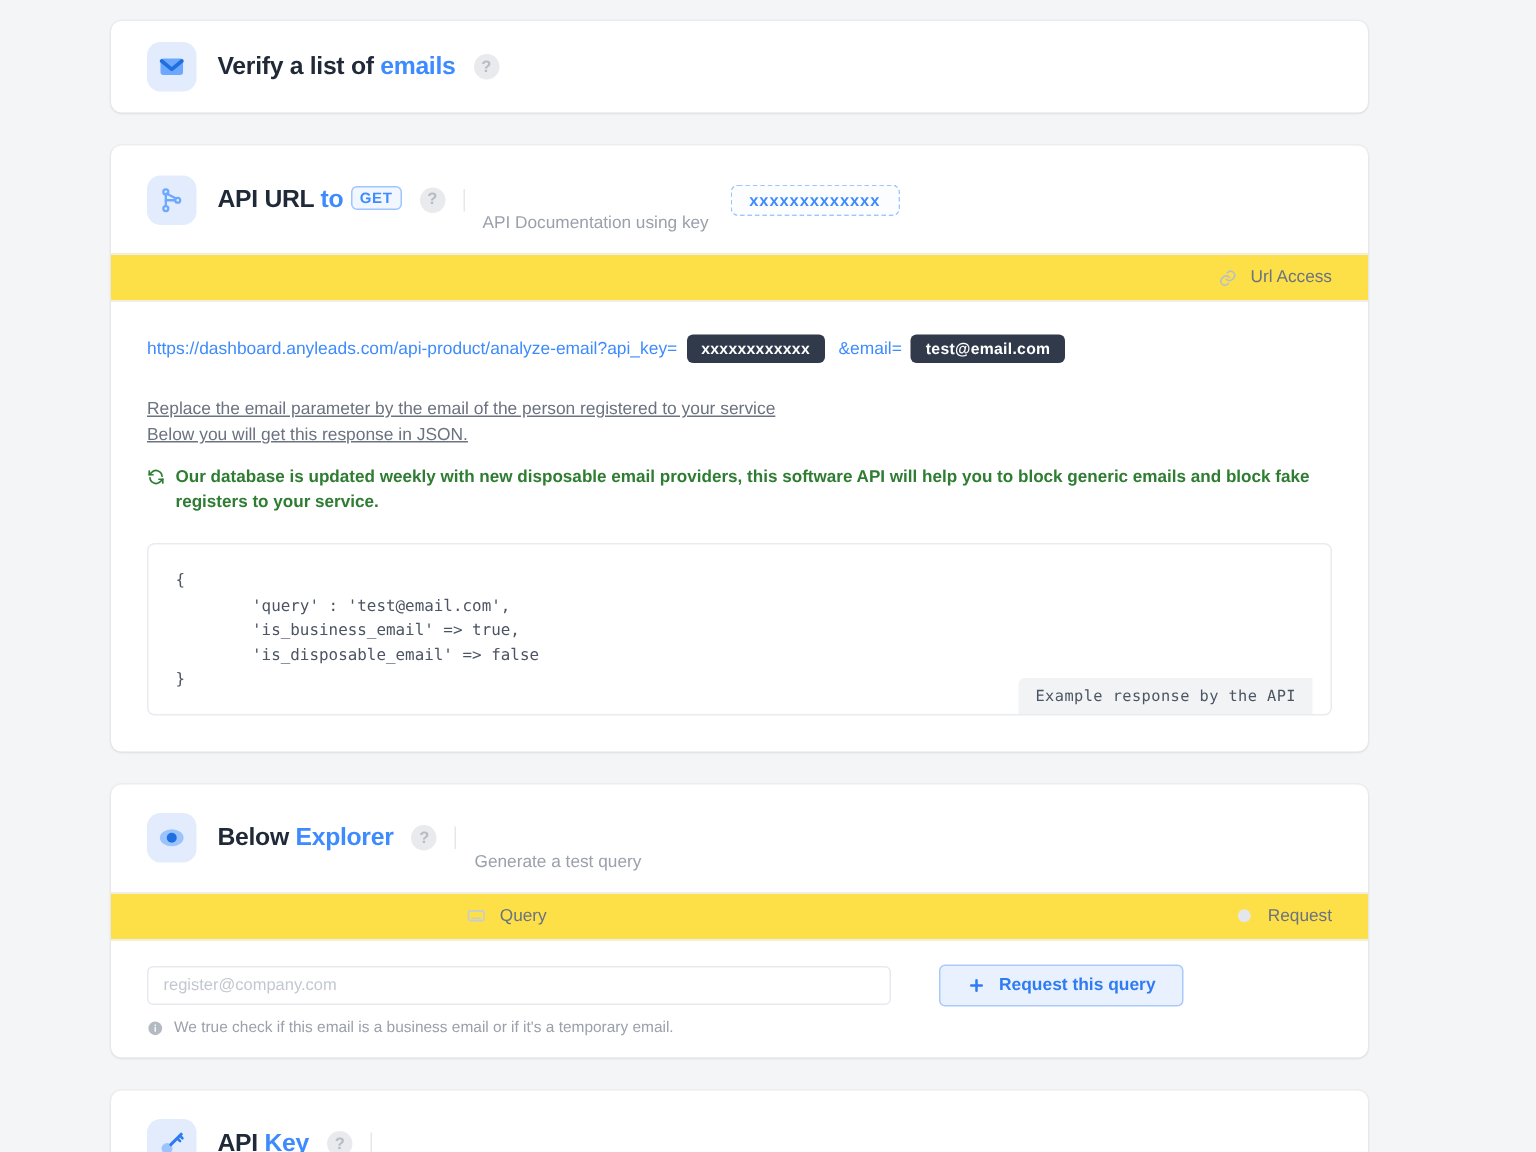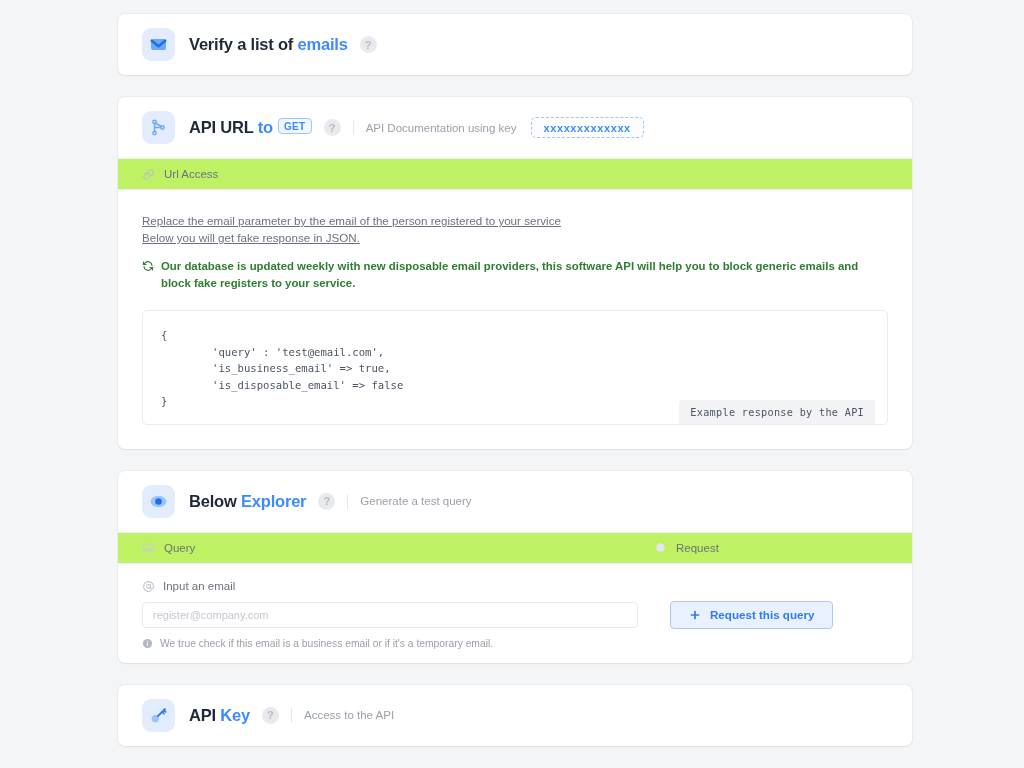--- a/index.html
+++ b/index.html
@@ -3,21 +3,21 @@
 <meta charset="utf-8">
 <style>
   * { box-sizing: border-box; }
   html, body {
     margin: 0; padding: 0;
     width: 1024px; height: 768px;
     background: #f4f5f7;
     font-family: "Liberation Sans", sans-serif;
     overflow: hidden;
   }
-  .page { width: 1024px; height: 768px; padding: 14px 112px 0 118px; }
+  .page { width: 1024px; height: 768px; padding: 14px 112px 0 74px; }
 
   .card {
     background: #ffffff;
     border-radius: 7px;
     box-shadow: 0 1px 2px rgba(16,24,40,.06), 0 0 0 1px rgba(16,24,40,.035);
     margin-bottom: 22px;
     overflow: hidden;
   }
 
   
@@ -65,42 +65,44 @@
     margin-left: 12px; flex: 0 0 auto;
   }
   .vsep {
     width: 1px; height: 15px; background: #e4e7ec;
     margin: 0 12px; flex: 0 0 auto;
   }
   .head-sub {
     font-size: 11.5px;
     color: #9aa1ab;
     white-space: nowrap;
+    margin-top: 32px;
   }
   .key-pill {
     margin-left: 14px;
     border: 1px dashed #9ec5fe;
     border-radius: 5px;
     padding: 4px 12px 3px;
     color: #3d8bfd;
     font-size: 11px;
     letter-spacing: .6px;
     font-weight: bold;
     background: #fbfdff;
     white-space: nowrap;
   }
 
   
   .strip {
-    background: #bef264;
+    background: #fde047;
     border-top: 1px solid #eceff3;
     border-bottom: 1px solid #eceff3;
     display: flex; align-items: center;
     padding: 0 24px;
     height: 32px;
+    justify-content: flex-end;
   }
   .strip-cell {
     display: flex; align-items: center;
     font-size: 11.5px; color: #6b7280;
     white-space: nowrap;
   }
   .strip-cell .gi { margin-right: 9px; display:flex; }
 
   
   .body { padding: 22px 24px 24px; }
@@ -241,23 +243,29 @@
           <svg width="13" height="13" viewBox="0 0 24 24" fill="none" stroke="#b9bfc8" stroke-width="2" stroke-linecap="round">
               <path d="M10 13a5 5 0 0 0 7.5.5l2-2a5 5 0 0 0-7-7l-1.2 1.1"></path>
               <path d="M14 11a5 5 0 0 0-7.5-.5l-2 2a5 5 0 0 0 7 7l1.2-1.1"></path>
             </svg>
         </span>
         <span>Url Access</span>
       </span>
     </div>
 
     <div class="body">
+      <div class="url-line">
+        <a class="url-link" href="#">https://dashboard.anyleads.com/api-product/analyze-email?api_key=</a>
+        <span class="chip-dark">xxxxxxxxxxxx</span>
+        <span class="amp">&amp;email=</span>
+        <span class="chip-dark">test@email.com</span>
+      </div>
 
       <div class="ptxt">Replace the email parameter by the email of the person registered to your service</div>
-      <div class="ptxt">Below you will get fake response in JSON.</div>
+      <div class="ptxt">Below you will get this response in JSON.</div>
 
       <div class="note">
         <span class="gi">
           <svg width="12" height="12" viewBox="0 0 24 24" fill="none" stroke="#2e7d32" stroke-width="2.3" stroke-linecap="round">
               <path d="M20 11a8 8 0 0 0-13.7-5.2L3 9"></path>
               <path d="M4 13a8 8 0 0 0 13.7 5.2L21 15"></path>
               <path d="M3 4v5h5"></path>
               <path d="M21 20v-5h-5"></path>
             </svg>
         </span>
@@ -303,29 +311,20 @@
         <span class="gi">
           <svg width="13" height="13" viewBox="0 0 24 24">
               <circle cx="12" cy="12" r="8" fill="#e3e6ea"></circle>
             </svg>
         </span>
         <span>Request</span>
       </span>
     </div>
 
     <div class="demo-body">
-      <div class="field-label">
-        <span class="gi">
-          <svg width="13" height="13" viewBox="0 0 24 24" fill="none" stroke="#bcc2ca" stroke-width="1.9" stroke-linecap="round">
-              <circle cx="12" cy="12" r="3.6"></circle>
-              <path d="M15.6 9v5a2.7 2.7 0 0 0 5.4 0v-2a9 9 0 1 0-3.6 7.2"></path>
-            </svg>
-        </span>
-        <span>Input an email</span>
-      </div>
 
       <div class="row-flex">
         <input class="text-input" type="text" placeholder="register@company.com" style="">
         <button class="btn-blue">
           <span class="gi">
             <svg width="12" height="12" viewBox="0 0 24 24" fill="none" stroke="#2f7bf3" stroke-width="3.4" stroke-linecap="round">
                 <path d="M12 5v14M5 12h14"></path>
               </svg>
           </span>
           <span>Request this query</span>

